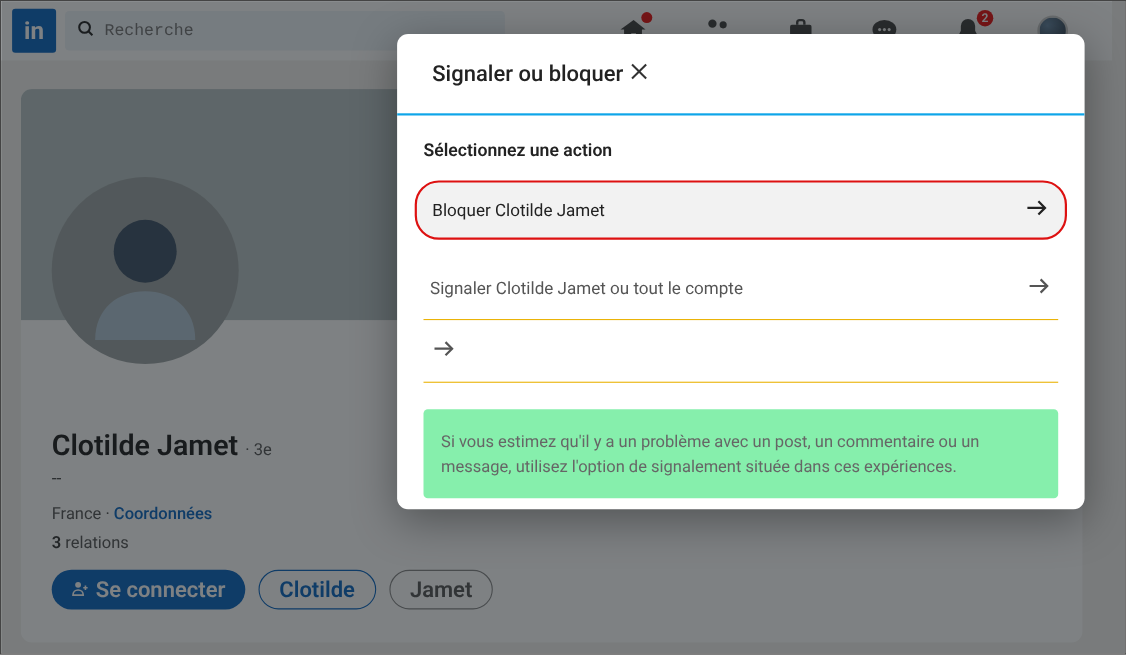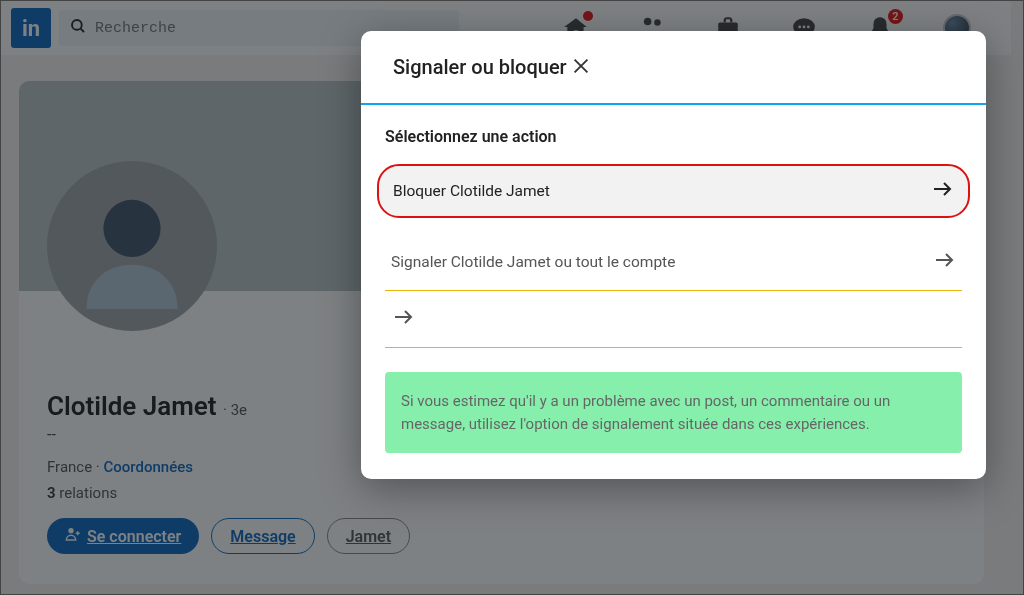--- a/index.html
+++ b/index.html
@@ -27,36 +27,36 @@
     .pfp-inner { position: relative; }
     .name-row { padding-top: 100px; font-size: 26px; font-weight: 600; color: #1d1d1d; }
     .deg { font-size: 15px; font-weight: 400; color: #555; }
     .headline { color: #444; margin-top: 4px; font-size: 16px; }
     .loc { color: #555; margin-top: 14px; font-size: 15px; }
     .loc a { color: #0a66c2; text-decoration: none; font-weight: 500; }
     .rel { color: #555; margin-top: 8px; font-size: 15px; }
     .rel b { color: #333; font-weight: 600; }
 
     .actions { margin-top: 16px; display: flex; gap: 12px; }
-    .btn { height: 36px; padding: 14px 18px; border-radius: 18px; font-size: 16px; font-weight: 600; display: flex; align-items: center; gap: 6px; cursor: pointer; text-decoration: underline; }
+    .btn { height: 36px; padding: 14px 18px; border-radius: 18px; font-size: 20px; font-weight: 600; display: flex; align-items: center; gap: 6px; cursor: pointer; }
     .btn-primary { background: #0a66c2; color: #fff; border: none; }
     .btn-outline-blue { background: #fff; color: #0a66c2; border: 1.5px solid #0a66c2; }
     .btn-outline-gray { background: #fff; color: #555; border: 1.5px solid #888; }
 
     
     .overlay { position: absolute; inset: 0; background: rgba(20, 25, 30, 0.55); }
 
     
     .modal { position: absolute; top: 30px; left: 360px; width: 625px; background: #fff; border-radius: 10px; box-shadow: 0 10px 40px rgba(0,0,0,.35); overflow: hidden; }
     .modal-header { display: flex; align-items: center; justify-content: flex-start; padding: 22px 32px; border-bottom: 2px solid #0ea5e9; }
     .modal-header h2 { font-size: 20px; font-weight: 500; color: #222; }
     .close-x { background: none; border: none; cursor: pointer; width: 28px; height: 28px; display: flex; align-items: center; justify-content: center; }
     .close-x svg { width: 22px; height: 22px; }
 
-    .modal-body { padding: 22px 24px 26px; }
+    .modal-body { padding: 22px 24px 10px; }
     .modal-subtitle { font-size: 16px; font-weight: 600; color: #222; margin-bottom: 18px; }
 
     .opt { display: flex; align-items: center; justify-content: space-between; padding: 14px 6px; border-bottom: 1px solid #eab308; cursor: pointer; color: #555; font-size: 15.5px; }
     .opt:last-of-type { border-bottom: none; }
     .opt.hl { background: #f2f2f2; border: 2px solid #d11; border-radius: 22px; color: #222; font-weight: 400; padding: 11px 14px; margin: 16px -8px; border-bottom: 2px solid #d11; }
     .opt svg { width: 24px; height: 24px; flex-shrink: 0; }
 
     .info-box { margin-top: 24px; background: #86efac; padding: 18px 16px; font-size: 15px; line-height: 1.5; color: #666; border-radius: 4px; }
   </style>
 </head>
@@ -139,21 +139,21 @@
     <div class="actions">
       <button class="btn btn-primary">
         <span>
           <svg width="16" height="16" viewBox="0 0 24 24" fill="#fff">
               <circle cx="9" cy="7" r="4"></circle>
               <path d="M2 21c0-4 3-7 7-7s7 3 7 7zM19 8v6M16 11h6" stroke="#fff" stroke-width="2.2" fill="none"></path>
             </svg>
         </span>
         <span>Se connecter</span>
       </button>
-      <button class="btn btn-outline-blue">Message</button>
+      <button class="btn btn-outline-blue">Clotilde</button>
       <button class="btn btn-outline-gray">Jamet</button>
     </div>
   </div>
 </div>
 
 <div class="overlay"></div>
 
 <div class="modal">
   <div class="modal-header">
     <h2>Signaler ou bloquer</h2>

